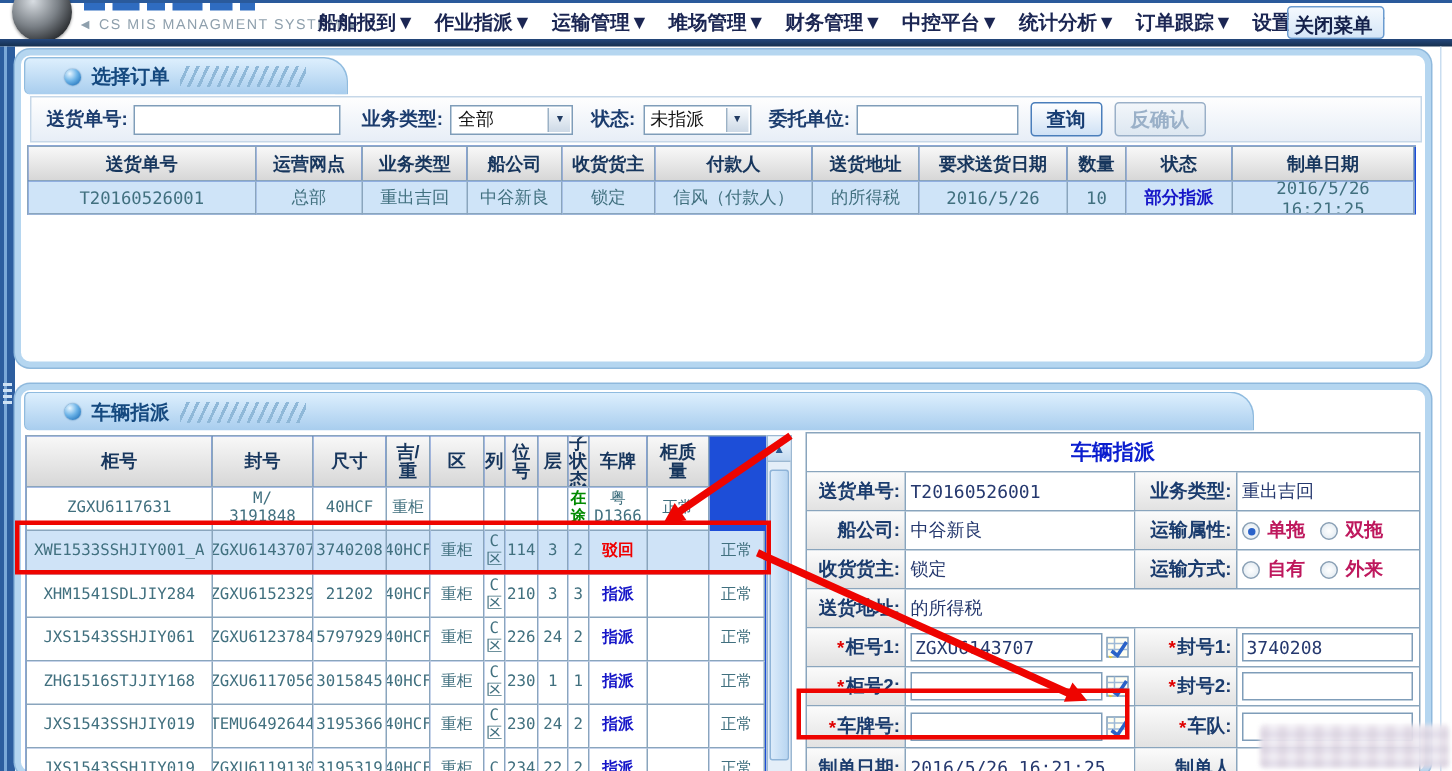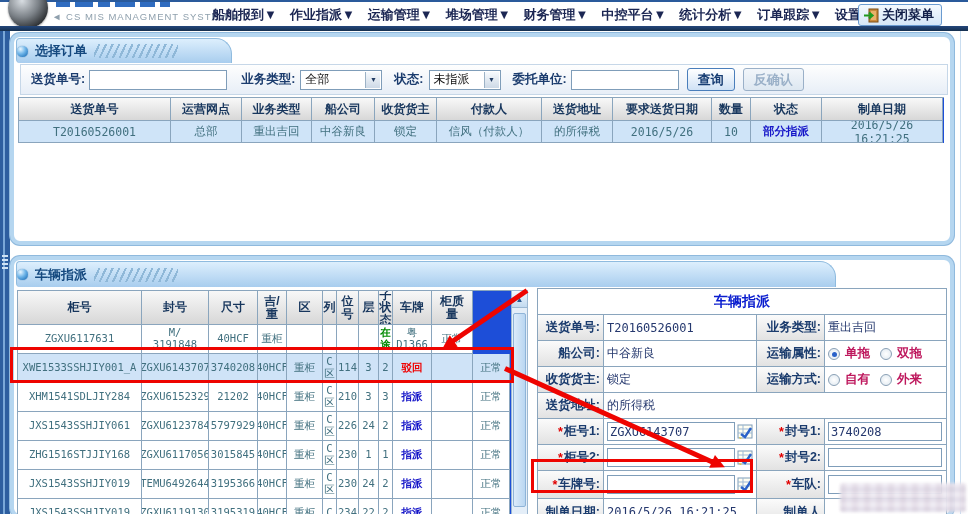--- a/index.html
+++ b/index.html
@@ -10,31 +10,31 @@
   .topbar { position:absolute; left:0; top:0; width:968px; height:26px; background:#fff; border-top:2px solid #2a5a9b; display:flex; align-items:center; }
   .navy-divider { position:absolute; left:0; top:26px; width:968px; height:5px; background:linear-gradient(#24477c,#16304f); }
   .logo-sphere { position:absolute; left:8px; top:-14px; width:40px; height:40px; border-radius:50%;
     background:radial-gradient(circle at 35% 32%, #d8dde2, #7a8086 45%, #1a1c1f 85%); box-shadow:0 1px 2px rgba(0,0,0,.4); }
   .logo-frag { position:absolute; top:0px; left:56px; width:130px; height:5px; display:flex; gap:5px; }
   .logo-frag i { display:block; height:5px; background:#2f6cc0; }
   .sys-label { position:absolute; left:52px; top:9px; font-size:9.5px; color:#8fa0ad; letter-spacing:1px; white-space:nowrap; }
   .menus { position:absolute; left:212px; top:0; height:26px; display:flex; align-items:center; gap:13px; }
   .menu-item { font-size:13px; font-weight:bold; color:#1b2653; white-space:nowrap; cursor:pointer; }
   .close-btn { position:absolute; left:858px; top:2px; height:22px; padding:0 7px 0 4px; display:flex; align-items:center; gap:3px;
-    border:1px solid #6a9bd0; border-radius:3px; background:linear-gradient(#f4f9fe,#d5e6f7); font-size:13px; font-weight:bold; color:#13204a; cursor:pointer; }
+    border:1px solid #6a9bd0; border-radius:3px; background:linear-gradient(#f4f9fe,#d5e6f7); font-size:13px; font-weight:bold; color:#13204a; cursor:pointer;flex-direction:column; }
 
   
   .left-strip { position:absolute; left:0; top:31px; width:10px; height:483px;
     background:linear-gradient(90deg,#2d5e9f 0 3px,#7aa8d8 3px 5px,#2d5e9f 5px 10px); }
   .left-strip::after { content:""; position:absolute; left:2px; top:224px; width:6px; height:16px;
     background:repeating-linear-gradient(#cfe2f4 0 2px, transparent 2px 4px); }
 
   
   .panel { position:absolute; background:#fff; border:4px solid #b5d6f0; border-radius:10px; box-shadow:0 0 0 1px #8fb9dd; }
-  .panel-tab { position:absolute; display:flex; align-items:center; gap:7px; padding-left:0;
+  .panel-tab { position:absolute; display:flex; align-items:center; gap:7px; padding-left:26px;
     background:linear-gradient(#ddeffd,#a8cdee); border:1px solid #8fbbdf; border-bottom:none; border-radius:4px 16px 0 4px; }
   .orb { width:11px; height:11px; border-radius:50%; background:radial-gradient(circle at 32% 28%, #e8f6ff, #6db4e8 45%, #1d6fb8 90%); box-shadow:0 0 1px #1d5d96; }
   .panel-tab .t { font-size:13px; font-weight:bold; color:#15497f; }
   .hatch { width:84px; height:14px; background:repeating-linear-gradient(115deg, transparent 0 4px, #8fb8d8 4px 6px); }
 
   
   .filterbar { position:absolute; left:6px; top:27px; width:928px; height:31px; background:linear-gradient(#fefefe,#e7eef7);
     border:1px solid #c6d7e8; display:flex; align-items:center; font-size:12.5px; }
   .flabel { font-weight:bold; color:#1b3c6e; white-space:nowrap; }
   .tinput { height:20px; border:1px solid #7f9db9; background:#fff; font-size:12px; color:#224; padding:0 3px; font-family:"DejaVu Sans Mono",monospace; }

